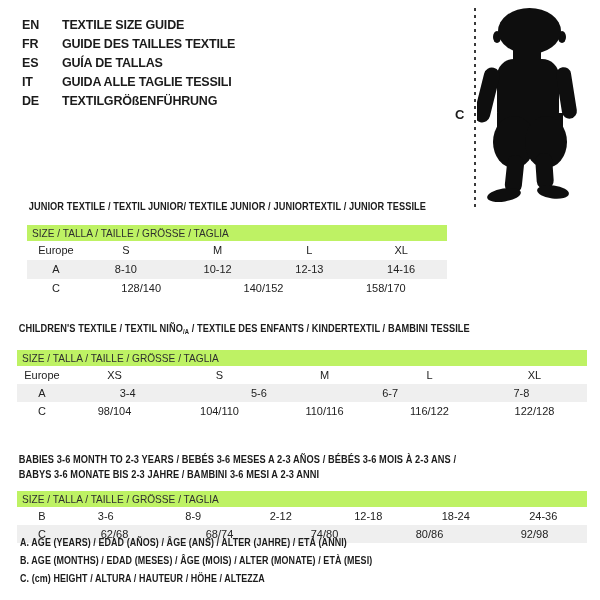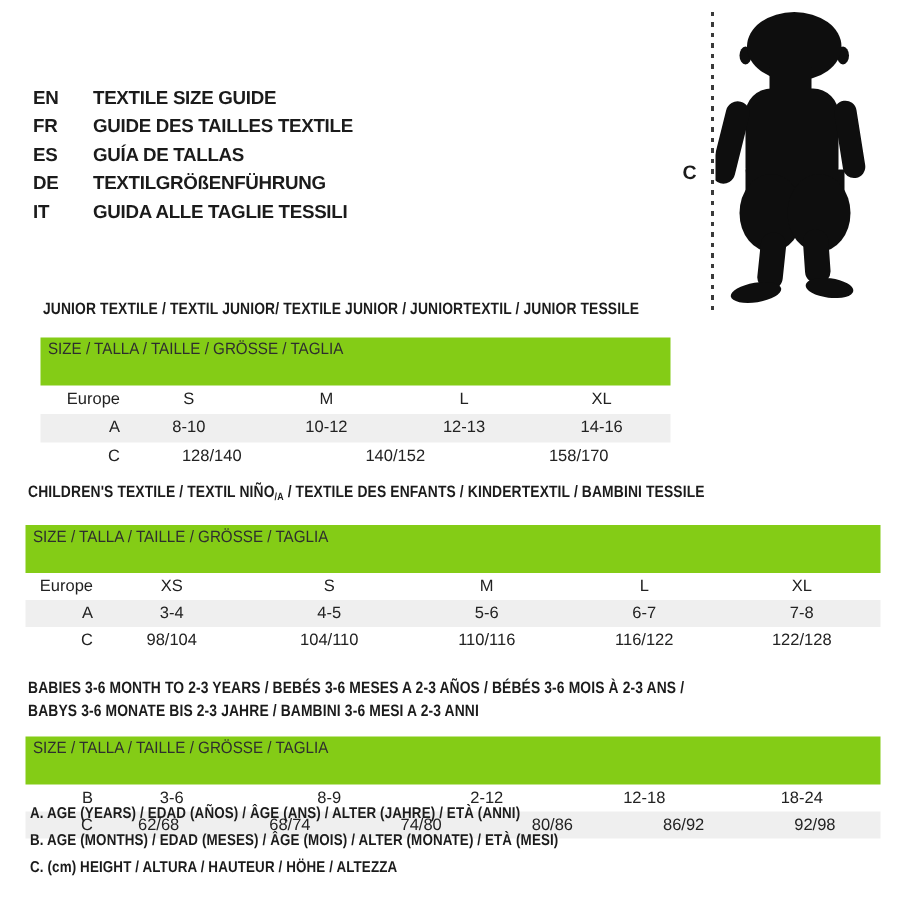--- a/index.html
+++ b/index.html
@@ -3,21 +3,21 @@
 <meta charset="utf-8">
 <style>
   * { margin:0; padding:0; box-sizing:border-box; }
   html,body { background:#fff; }
   #page {
     position:relative; width:600px; height:600px; background:#ffffff;
     font-family:"Liberation Sans", sans-serif; color:#1b1b1b; overflow:hidden;
   }
 
   
-  .lang-block { position:absolute; left:22px; top:16px;margin-top:40px; }
+  .lang-block { position:absolute; left:22px; top:16px; }
   .lang-row { display:flex; line-height:19px; font-size:12.5px; font-weight:bold; letter-spacing:-0.2px; }
   .lang-code { width:40px; }
   .lang-label { white-space:nowrap; }
 
   
   .dotted-line {
     position:absolute; left:474px; top:8px; width:2px; height:202px;
     background:repeating-linear-gradient(to bottom, #3a3a3a 0 3px, transparent 3px 7px);
   }
   .figure-c {
@@ -33,29 +33,29 @@
   #tbl-babies   { top:452px; --tw:570px; --lw:45px; --rh:18px; }
 
   .tbl-title {
     font-size:11px; font-weight:bold; line-height:13px; white-space:nowrap;
     transform:scaleX(0.84); transform-origin:0 0; letter-spacing:0.1px; padding-left:2px;
   }
   #tbl-babies .tbl-title { line-height:15px; }
   .tbl-title .sub { font-size:7px; vertical-align:-2px; }
 
   .size-bar {
-    margin-top:12px; width:var(--tw); height:32px; background:#84cc16;
+    margin-top:12px; width:var(--tw); height:16px; background:#bef264;
     font-size:11px; line-height:16px; color:#2e2e2e; padding-left:5px;
   }
   #tbl-babies .size-bar { margin-top:9px; }
   .size-bar span { display:inline-block; transform:scaleX(0.92); transform-origin:0 50%; white-space:nowrap; }
 
   .trow { display:flex; width:var(--tw); height:var(--rh); line-height:var(--rh); font-size:11px; color:#222; }
   .trow.shaded { background:#efefef; }
-  .trow .rlabel { width:var(--lw); padding-left:5px; text-align:right; }
+  .trow .rlabel { width:var(--lw); padding-left:5px; text-align:center; }
   .trow .cell { flex:1; text-align:center; }
 
   
   .notes {
     position:absolute; left:20px; top:533px; font-size:10.5px; font-weight:bold;
     line-height:18px; transform:scaleX(0.85); transform-origin:0 0; white-space:nowrap;
     letter-spacing:0.1px;
   }
 </style>
 </head>
@@ -70,26 +70,26 @@
      </div>
       <div class="lang-row">
        <span class="lang-code">FR</span>
        <span class="lang-label">GUIDE DES TAILLES TEXTILE</span>
      </div>
       <div class="lang-row">
        <span class="lang-code">ES</span>
        <span class="lang-label">GUÍA DE TALLAS</span>
      </div>
       <div class="lang-row">
+       <span class="lang-code">IT</span>
+       <span class="lang-label">GUIDA ALLE TAGLIE TESSILI</span>
+     </div>
+      <div class="lang-row">
        <span class="lang-code">DE</span>
        <span class="lang-label">TEXTILGRÖßENFÜHRUNG</span>
-     </div>
-      <div class="lang-row">
-       <span class="lang-code">IT</span>
-       <span class="lang-label">GUIDA ALLE TAGLIE TESSILI</span>
      </div>
     </div>
 
   <div class="dotted-line"></div>
   <div class="figure-c">C</div>
 
   <svg class="baby-svg" width="112" height="202" viewBox="0 0 112 202" aria-hidden="true">
     <g fill="#0e0e0e">
 
       <ellipse cx="20" cy="32" rx="4" ry="6"></ellipse>
@@ -148,21 +148,20 @@
        <span class="rlabel">Europe</span>
        <span class="cell">XS</span>
         <span class="cell">S</span>
         <span class="cell">M</span>
         <span class="cell">L</span>
         <span class="cell">XL</span>
      </div>
       <div class="trow shaded">
        <span class="rlabel">A</span>
        <span class="cell">3-4</span>
-        <span class="cell">4-5</span>
         <span class="cell">5-6</span>
         <span class="cell">6-7</span>
         <span class="cell">7-8</span>
      </div>
       <div class="trow ">
        <span class="rlabel">C</span>
        <span class="cell">98/104</span>
         <span class="cell">104/110</span>
         <span class="cell">110/116</span>
         <span class="cell">116/122</span>
@@ -175,28 +174,28 @@
         <div>BABYS 3-6 MONATE BIS 2-3 JAHRE / BAMBINI 3-6 MESI A 2-3 ANNI</div>
       </div>
      <div class="size-bar"><span>SIZE / TALLA / TAILLE / GRÖSSE / TAGLIA</span></div>
      <div class="trow ">
        <span class="rlabel">B</span>
        <span class="cell">3-6</span>
         <span class="cell">8-9</span>
         <span class="cell">2-12</span>
         <span class="cell">12-18</span>
         <span class="cell">18-24</span>
+        <span class="cell">24-36</span>
      </div>
       <div class="trow shaded">
        <span class="rlabel">C</span>
        <span class="cell">62/68</span>
         <span class="cell">68/74</span>
         <span class="cell">74/80</span>
         <span class="cell">80/86</span>
-        <span class="cell">86/92</span>
         <span class="cell">92/98</span>
      </div>
     </div>
 
   <div class="notes">
       <div>A. AGE (YEARS) / EDAD (AÑOS) / ÂGE (ANS) / ALTER (JAHRE) / ETÀ (ANNI)</div>
       <div>B. AGE (MONTHS) / EDAD (MESES) / ÂGE (MOIS) / ALTER (MONATE) / ETÀ (MESI)</div>
       <div>C. (cm) HEIGHT / ALTURA / HAUTEUR / HÖHE / ALTEZZA</div>
     </div>
 

